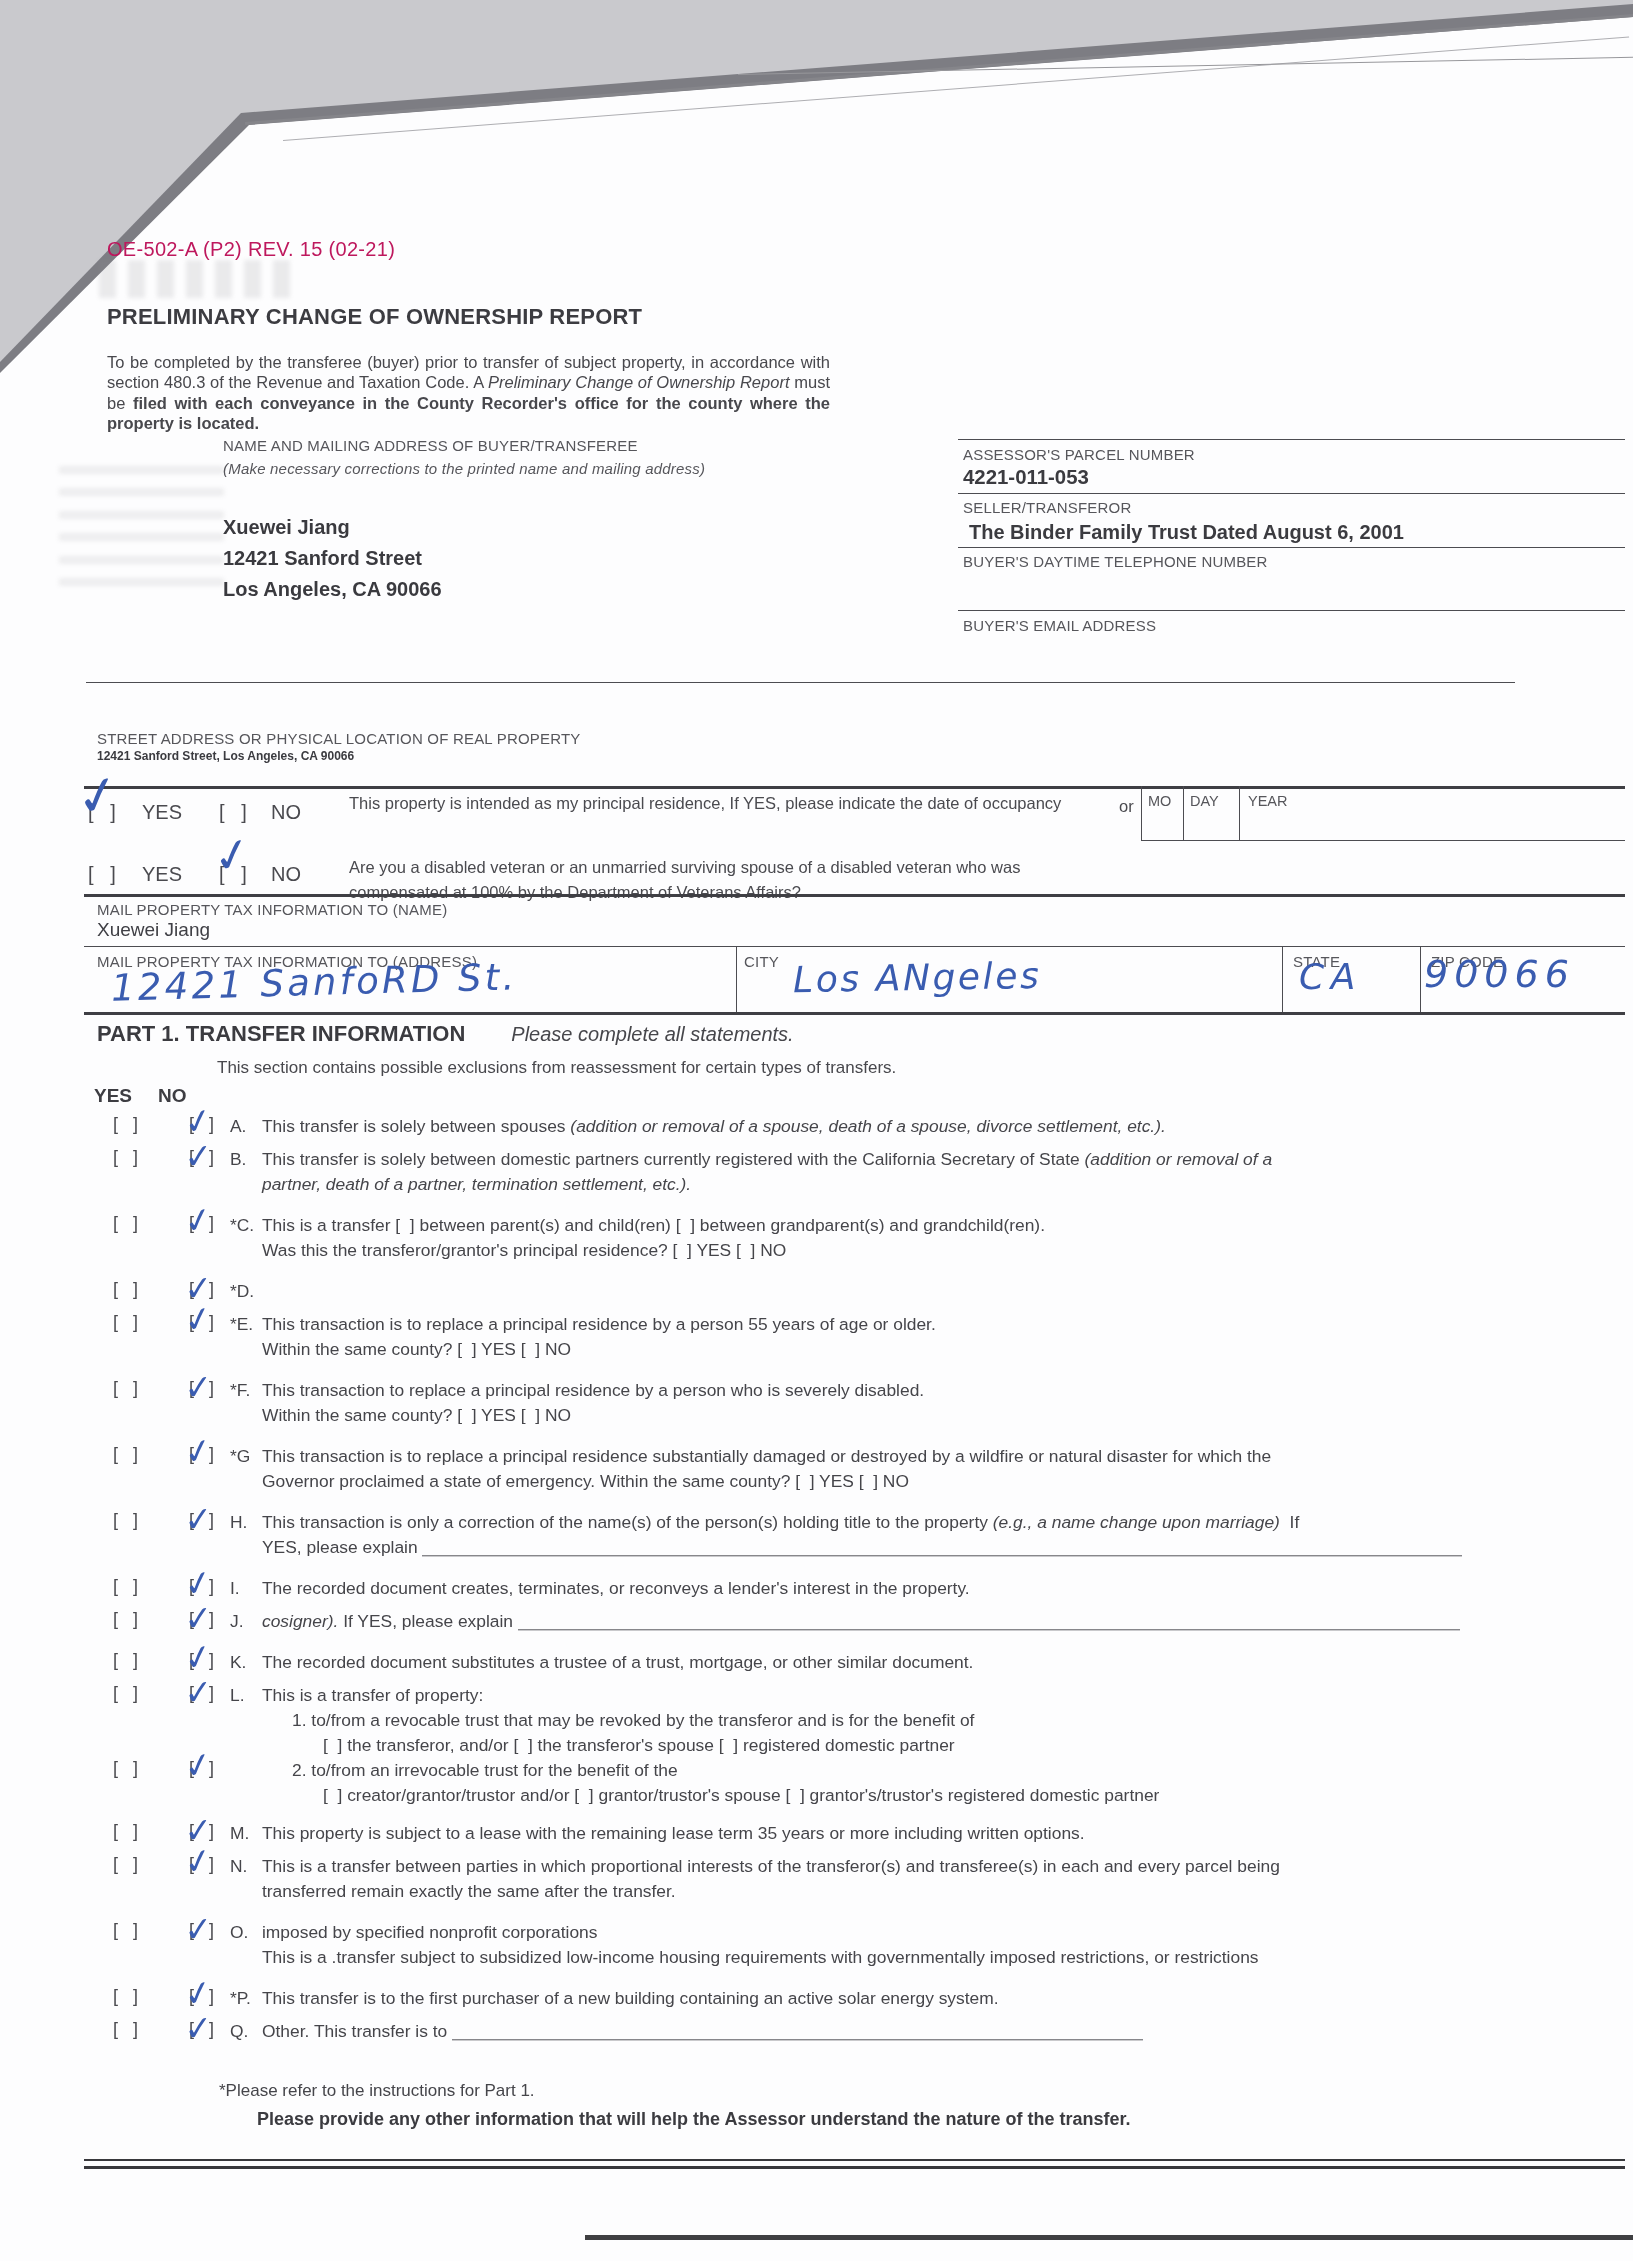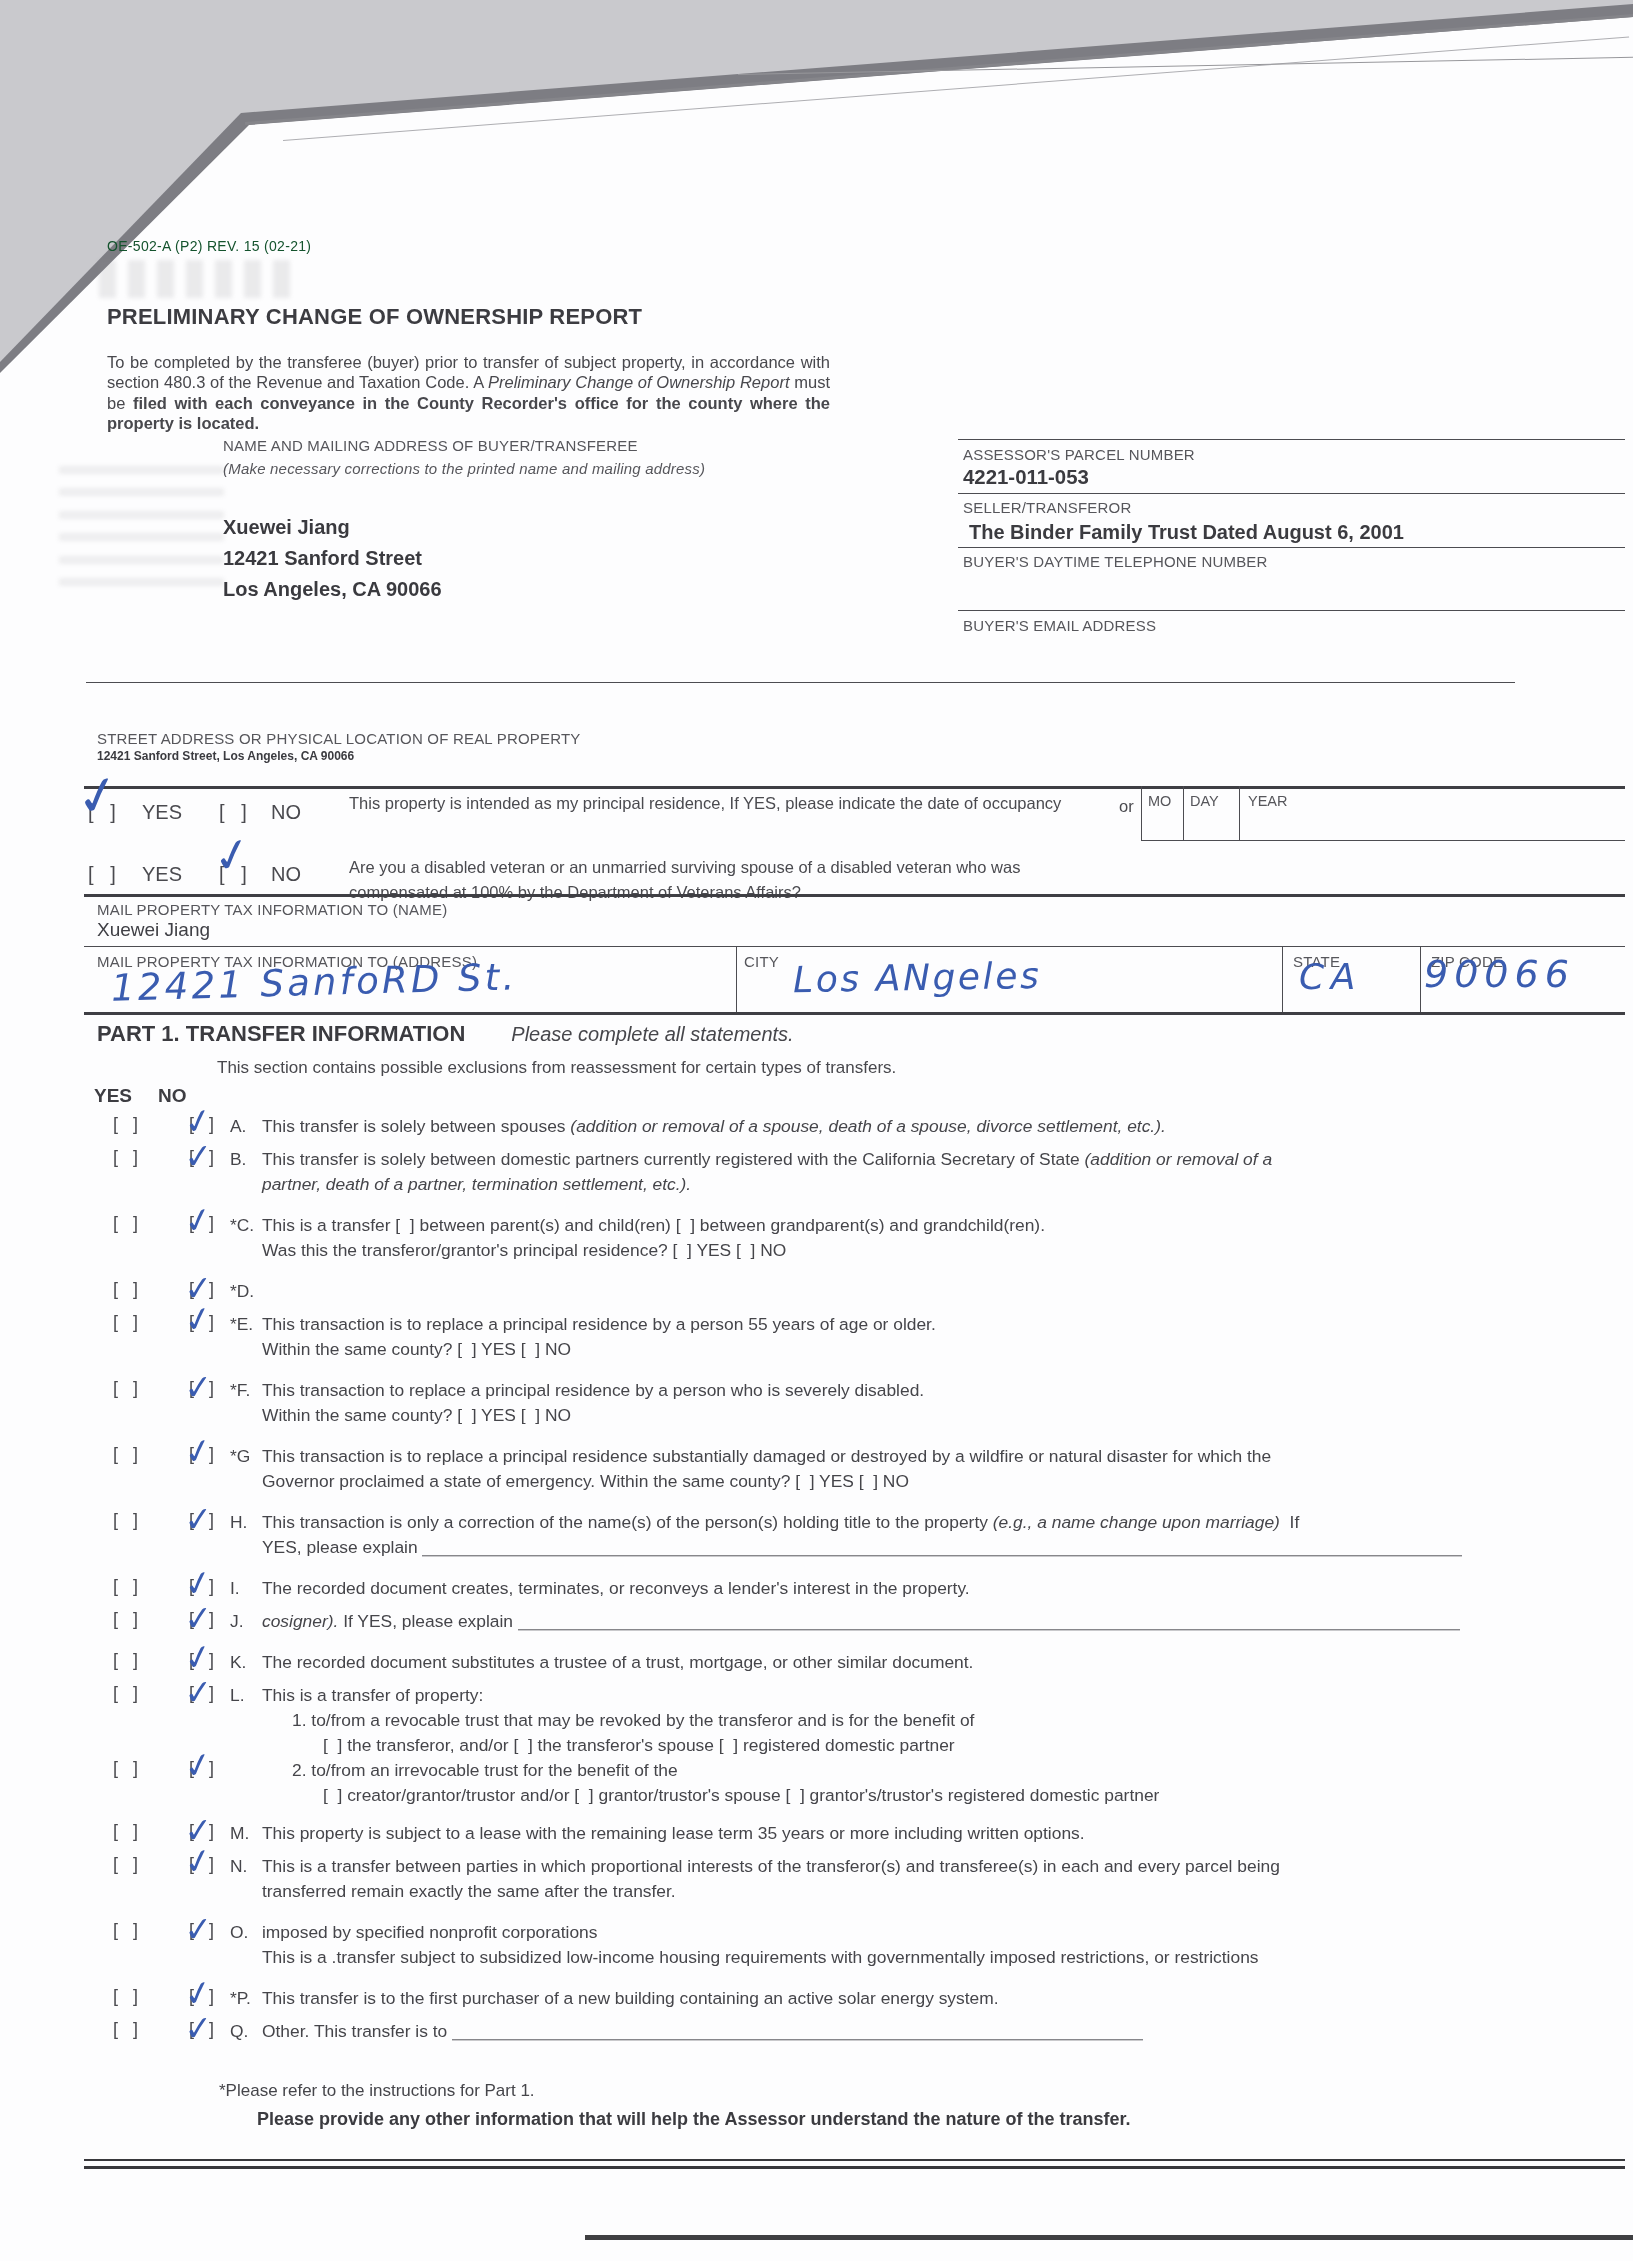--- a/index.html
+++ b/index.html
@@ -14,21 +14,21 @@
   .vline{position:absolute;background:#4c4c51;width:1.3px;}
   .lab{position:absolute;font-size:15px;color:#56565b;letter-spacing:0.2px;white-space:nowrap;}
   .val-b{position:absolute;font-weight:bold;color:#3b3b40;white-space:nowrap;}
   .it{font-style:italic;}
   .edgeline{position:absolute;transform-origin:0 0;}
   .sm{position:absolute;pointer-events:none;}
   .sm1{left:99px;top:260px;width:198px;height:38px;opacity:.16;filter:blur(2px);
        background:repeating-linear-gradient(90deg,#8a8a90 0 17px,transparent 17px 29px);}
   .sm2{left:59px;top:461px;width:165px;height:125px;opacity:.13;filter:blur(2px);
        background:repeating-linear-gradient(0deg,#8a8a90 0 8px,transparent 8px 22.4px);}
-  #form-number{left:107px;top:238px;font-size:14px;color:#14532d;letter-spacing:0.3px;}
+  #form-number{left:107px;top:238px;font-size:20px;color:#be185d;letter-spacing:0.3px;}
   #title{left:107px;top:304px;font-size:22px;font-weight:bold;color:#3c3c41;letter-spacing:0.2px;}
   #intro{left:107px;top:352px;width:723px;font-size:16.5px;line-height:20.4px;text-align:justify;color:#48484d;}
   #buyer-label{left:223px;top:437px;}
   #buyer-sublabel{left:223px;top:460px;font-style:italic;}
   #buyer-name-block{left:223px;top:512px;font-weight:bold;font-size:20px;line-height:31px;color:#3a3a3f;}
   #street-label{left:97px;top:730px;}
   #street-value{left:97px;top:749px;font-size:12px;}
   .qtxt{position:absolute;font-size:16.5px;line-height:25px;color:#4a4a4f;white-space:nowrap;}
   .bk{font-size:18px;color:#4a4a4f;white-space:pre;}
   .qbk{position:absolute;font-size:20px;color:#4a4a4f;white-space:pre;}

